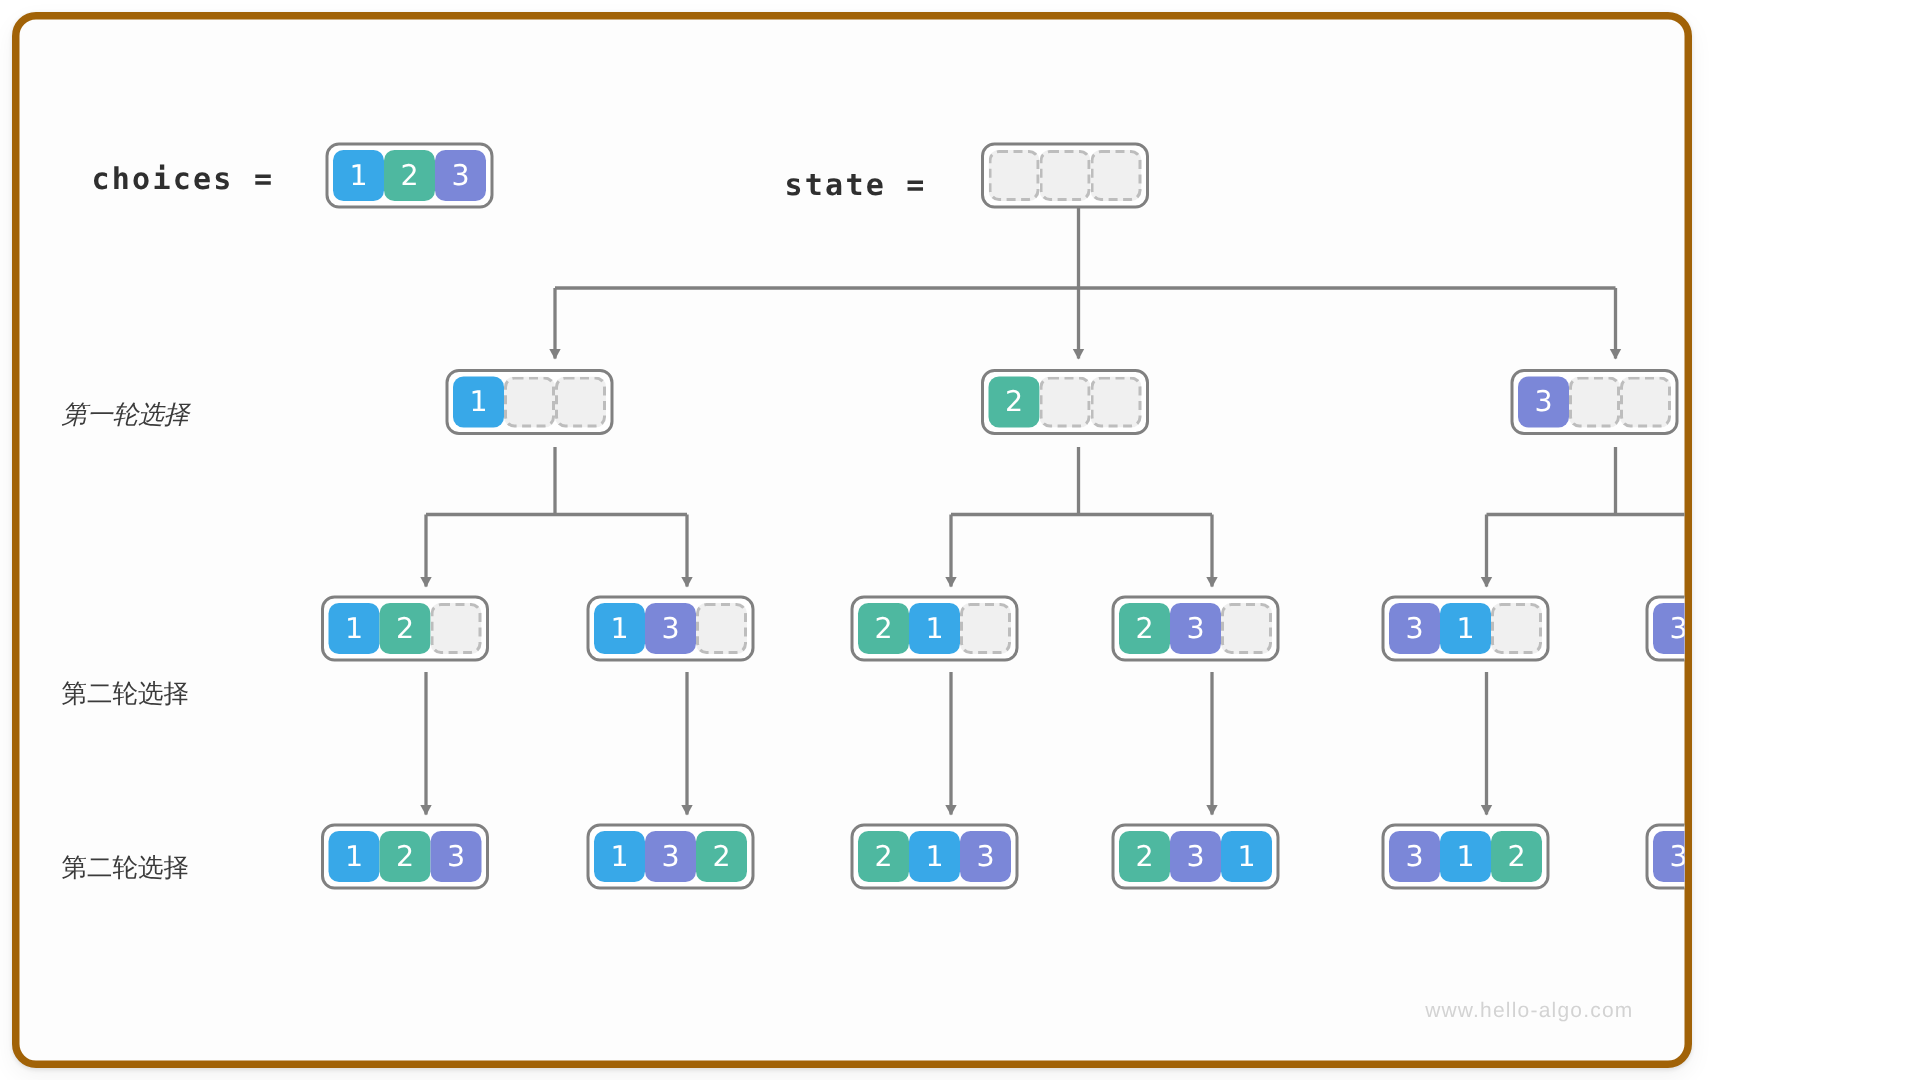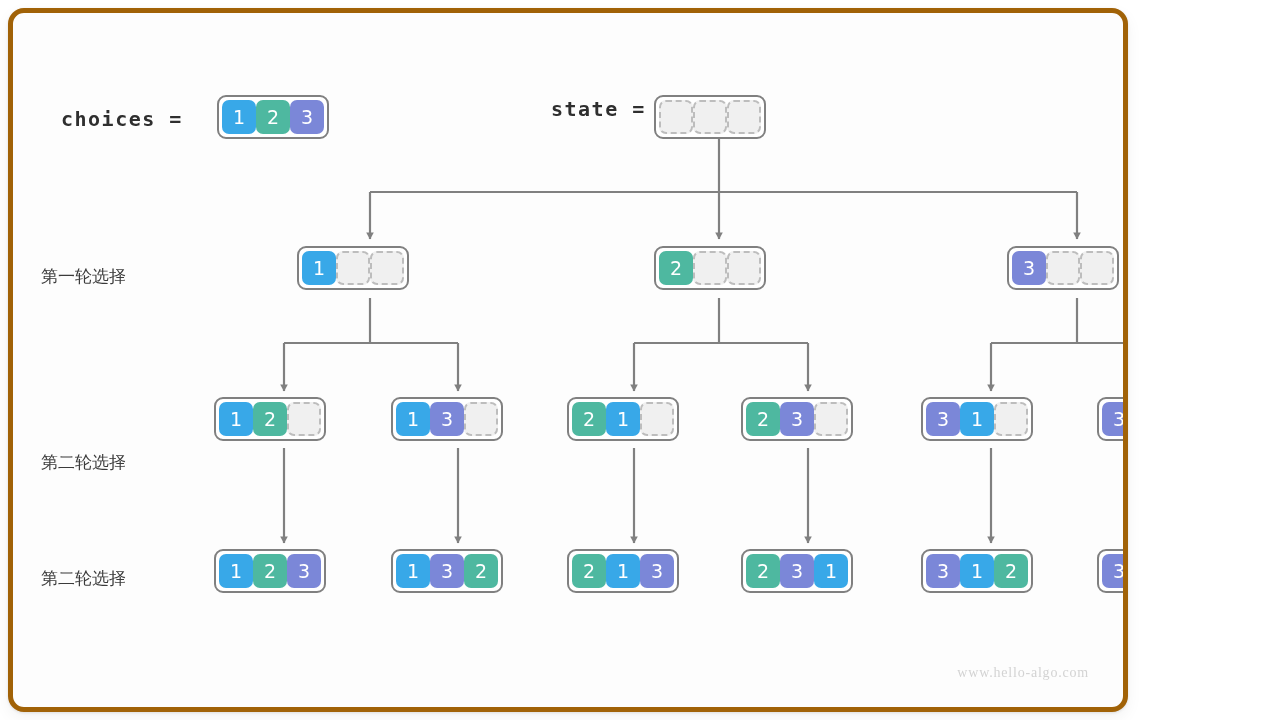--- a/index.html
+++ b/index.html
@@ -91,21 +91,21 @@
     background: #f0f0f0;
     border: 2px dashed #bdbdbd;
     color: transparent;
   }
 
   
   #watermark {
     position: absolute;
     right: 34px;
     bottom: 26px;
-    font-family: Liberation Serif, serif;
+    font-family: Liberation Sans, sans-serif;
     font-size: 14px;
     color: #d3d3d3;
     letter-spacing: 0.8px;
   }
 </style>
 </head>
 <body>
 
 <div id="canvas">
 
@@ -150,29 +150,29 @@
   </svg>
 
   <div class="mono-label" style="left:48px; top:94px;">choices =</div>
 
   <div class="node" style="left:204px; top:82px;">
     <div class="cell v1">1</div>
     <div class="cell v2">2</div>
     <div class="cell v3">3</div>
   </div>
 
-  <div class="mono-label" style="left:510px; top:84px;margin-left:28px;">state =</div>
+  <div class="mono-label" style="left:510px; top:98px;">state =</div>
 
   <div class="node" style="left:641px; top:82px;">
     <div class="cell empty"></div>
     <div class="cell empty"></div>
     <div class="cell empty"></div>
   </div>
 
-  <div class="row-label" style="left:28px; top:252px;">第一轮选择</div>
+  <div class="row-label" style="left:28px; top:252px;font-style:italic;">第一轮选择</div>
   <div class="row-label" style="left:28px; top:402px;margin-top:36px;">第二轮选择</div>
   <div class="row-label" style="left:28px; top:554px;">第二轮选择</div>
 
   <div class="node" style="left:284px; top:233px;">
     <div class="cell v1">1</div>
     <div class="cell empty"></div>
     <div class="cell empty"></div>
   </div>
   <div class="node" style="left:641px; top:233px;">
     <div class="cell v2">2</div>

